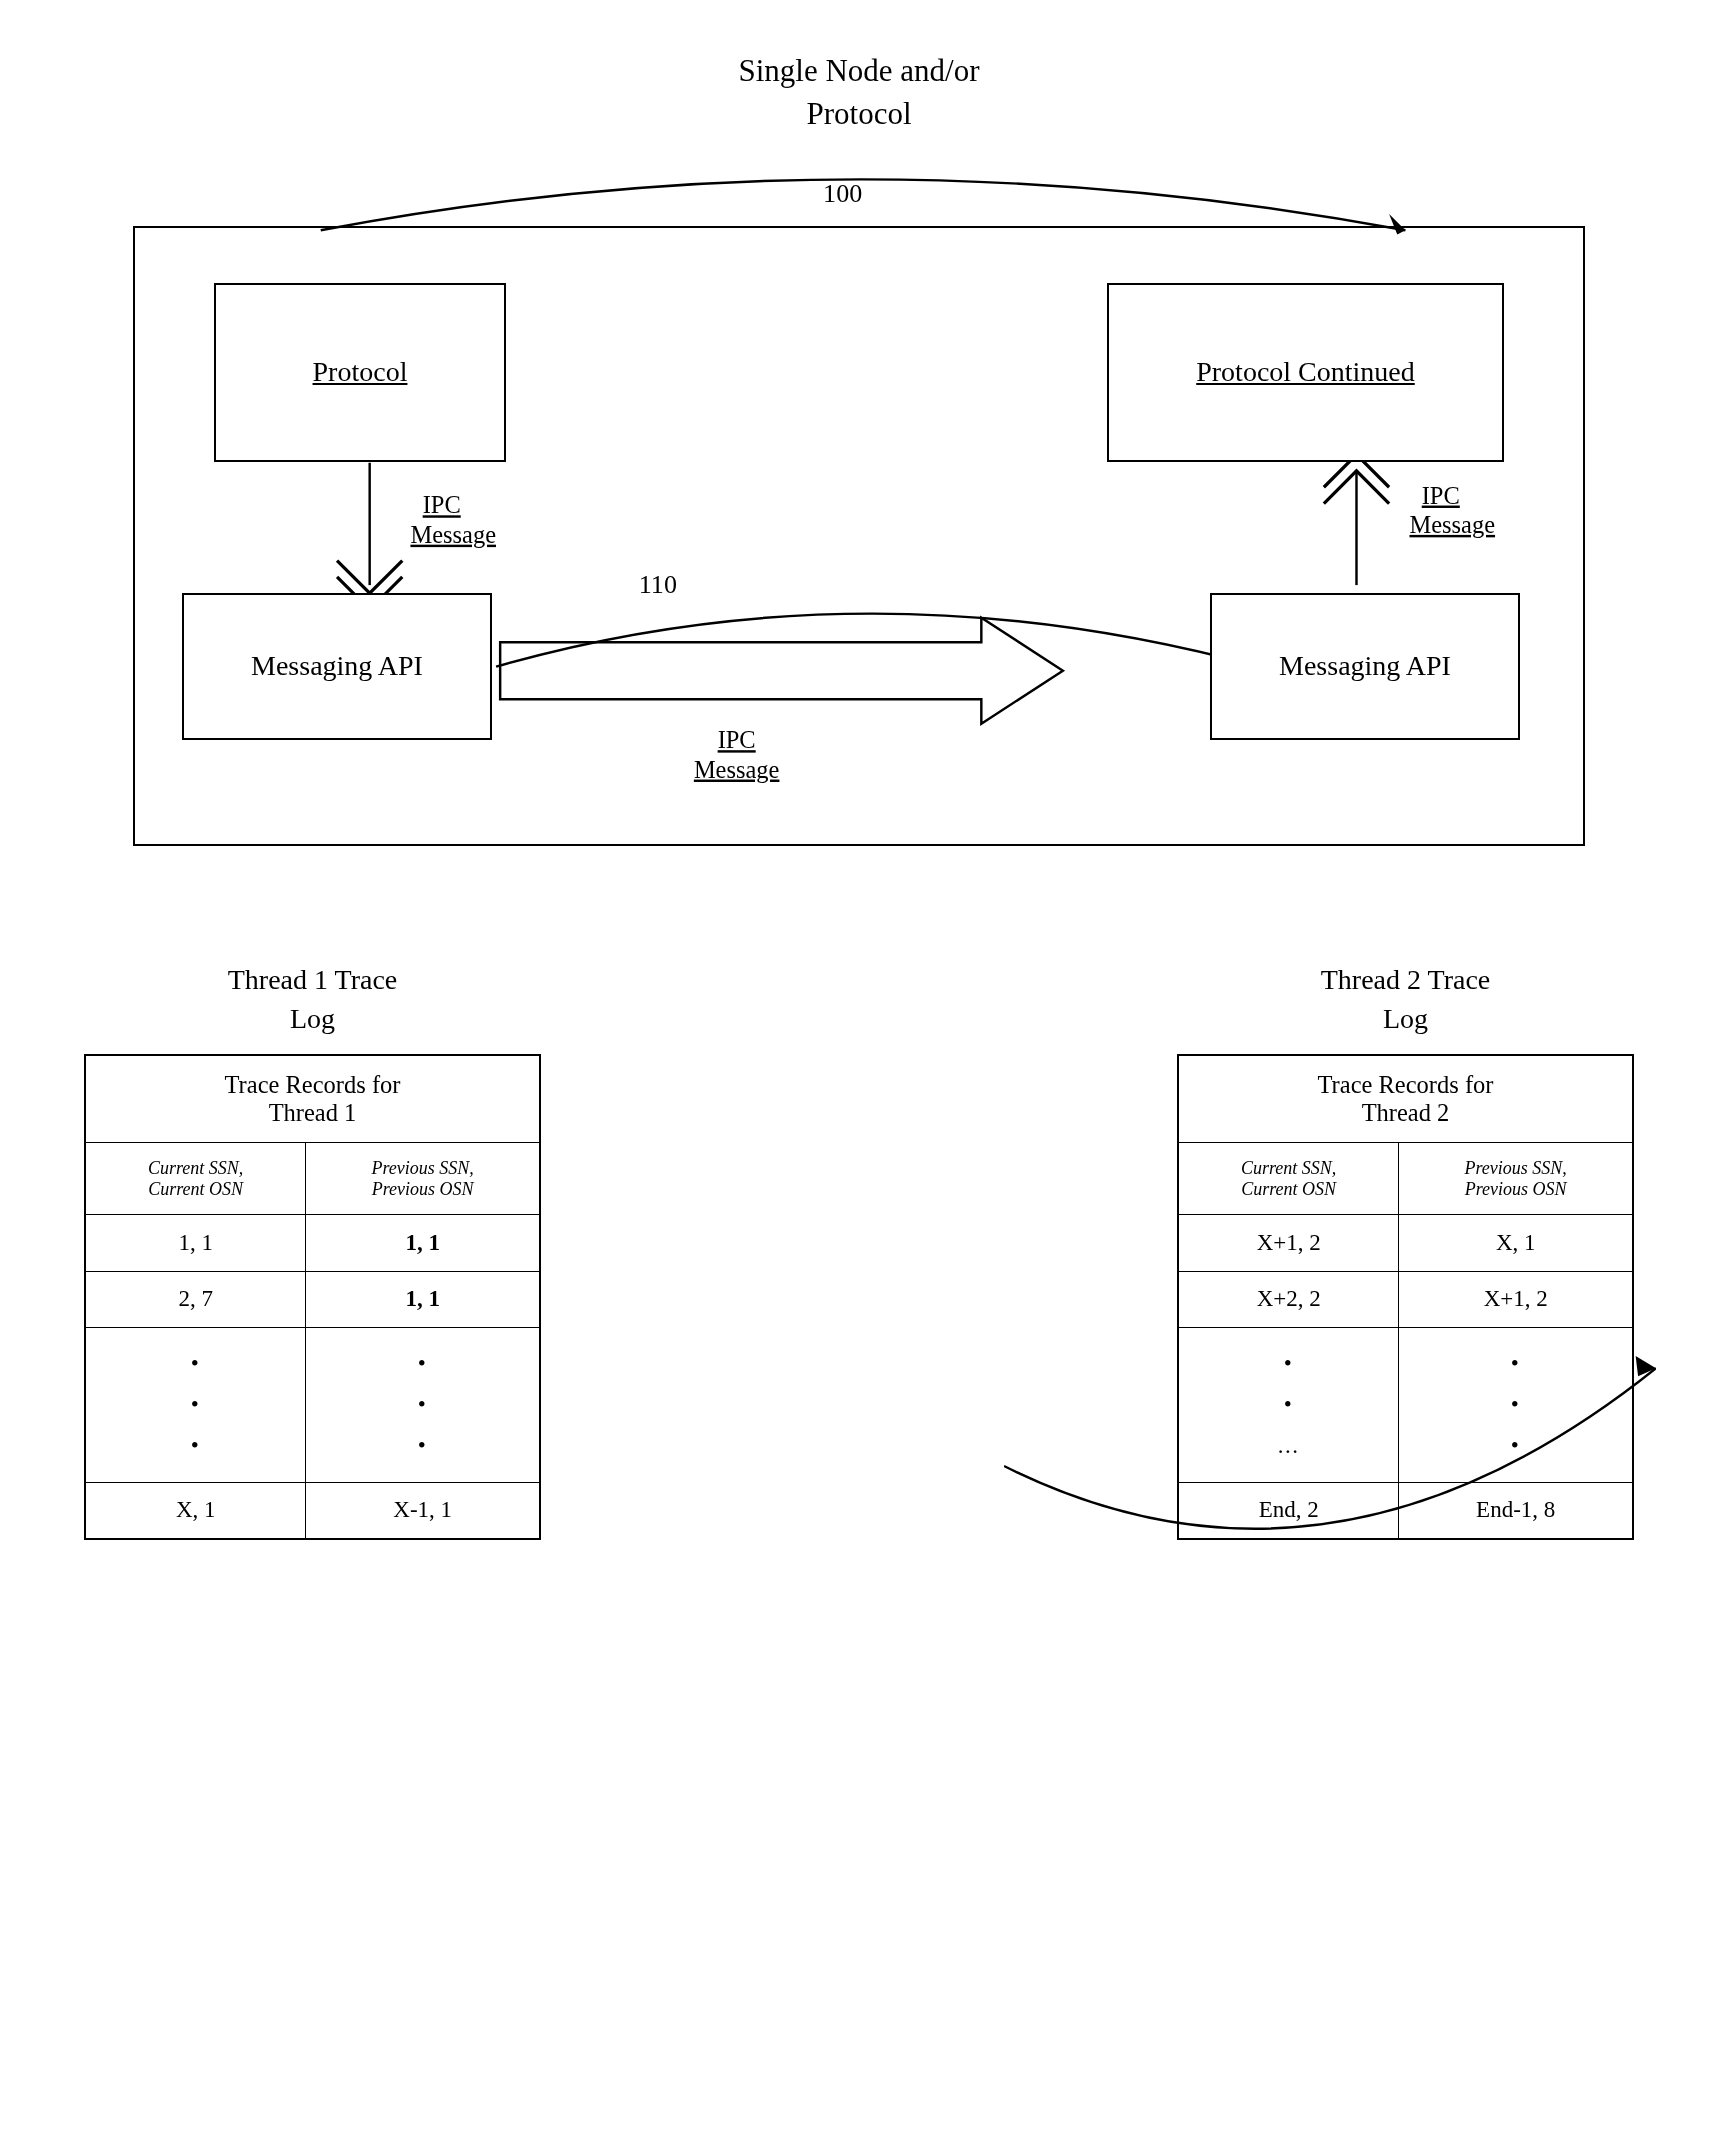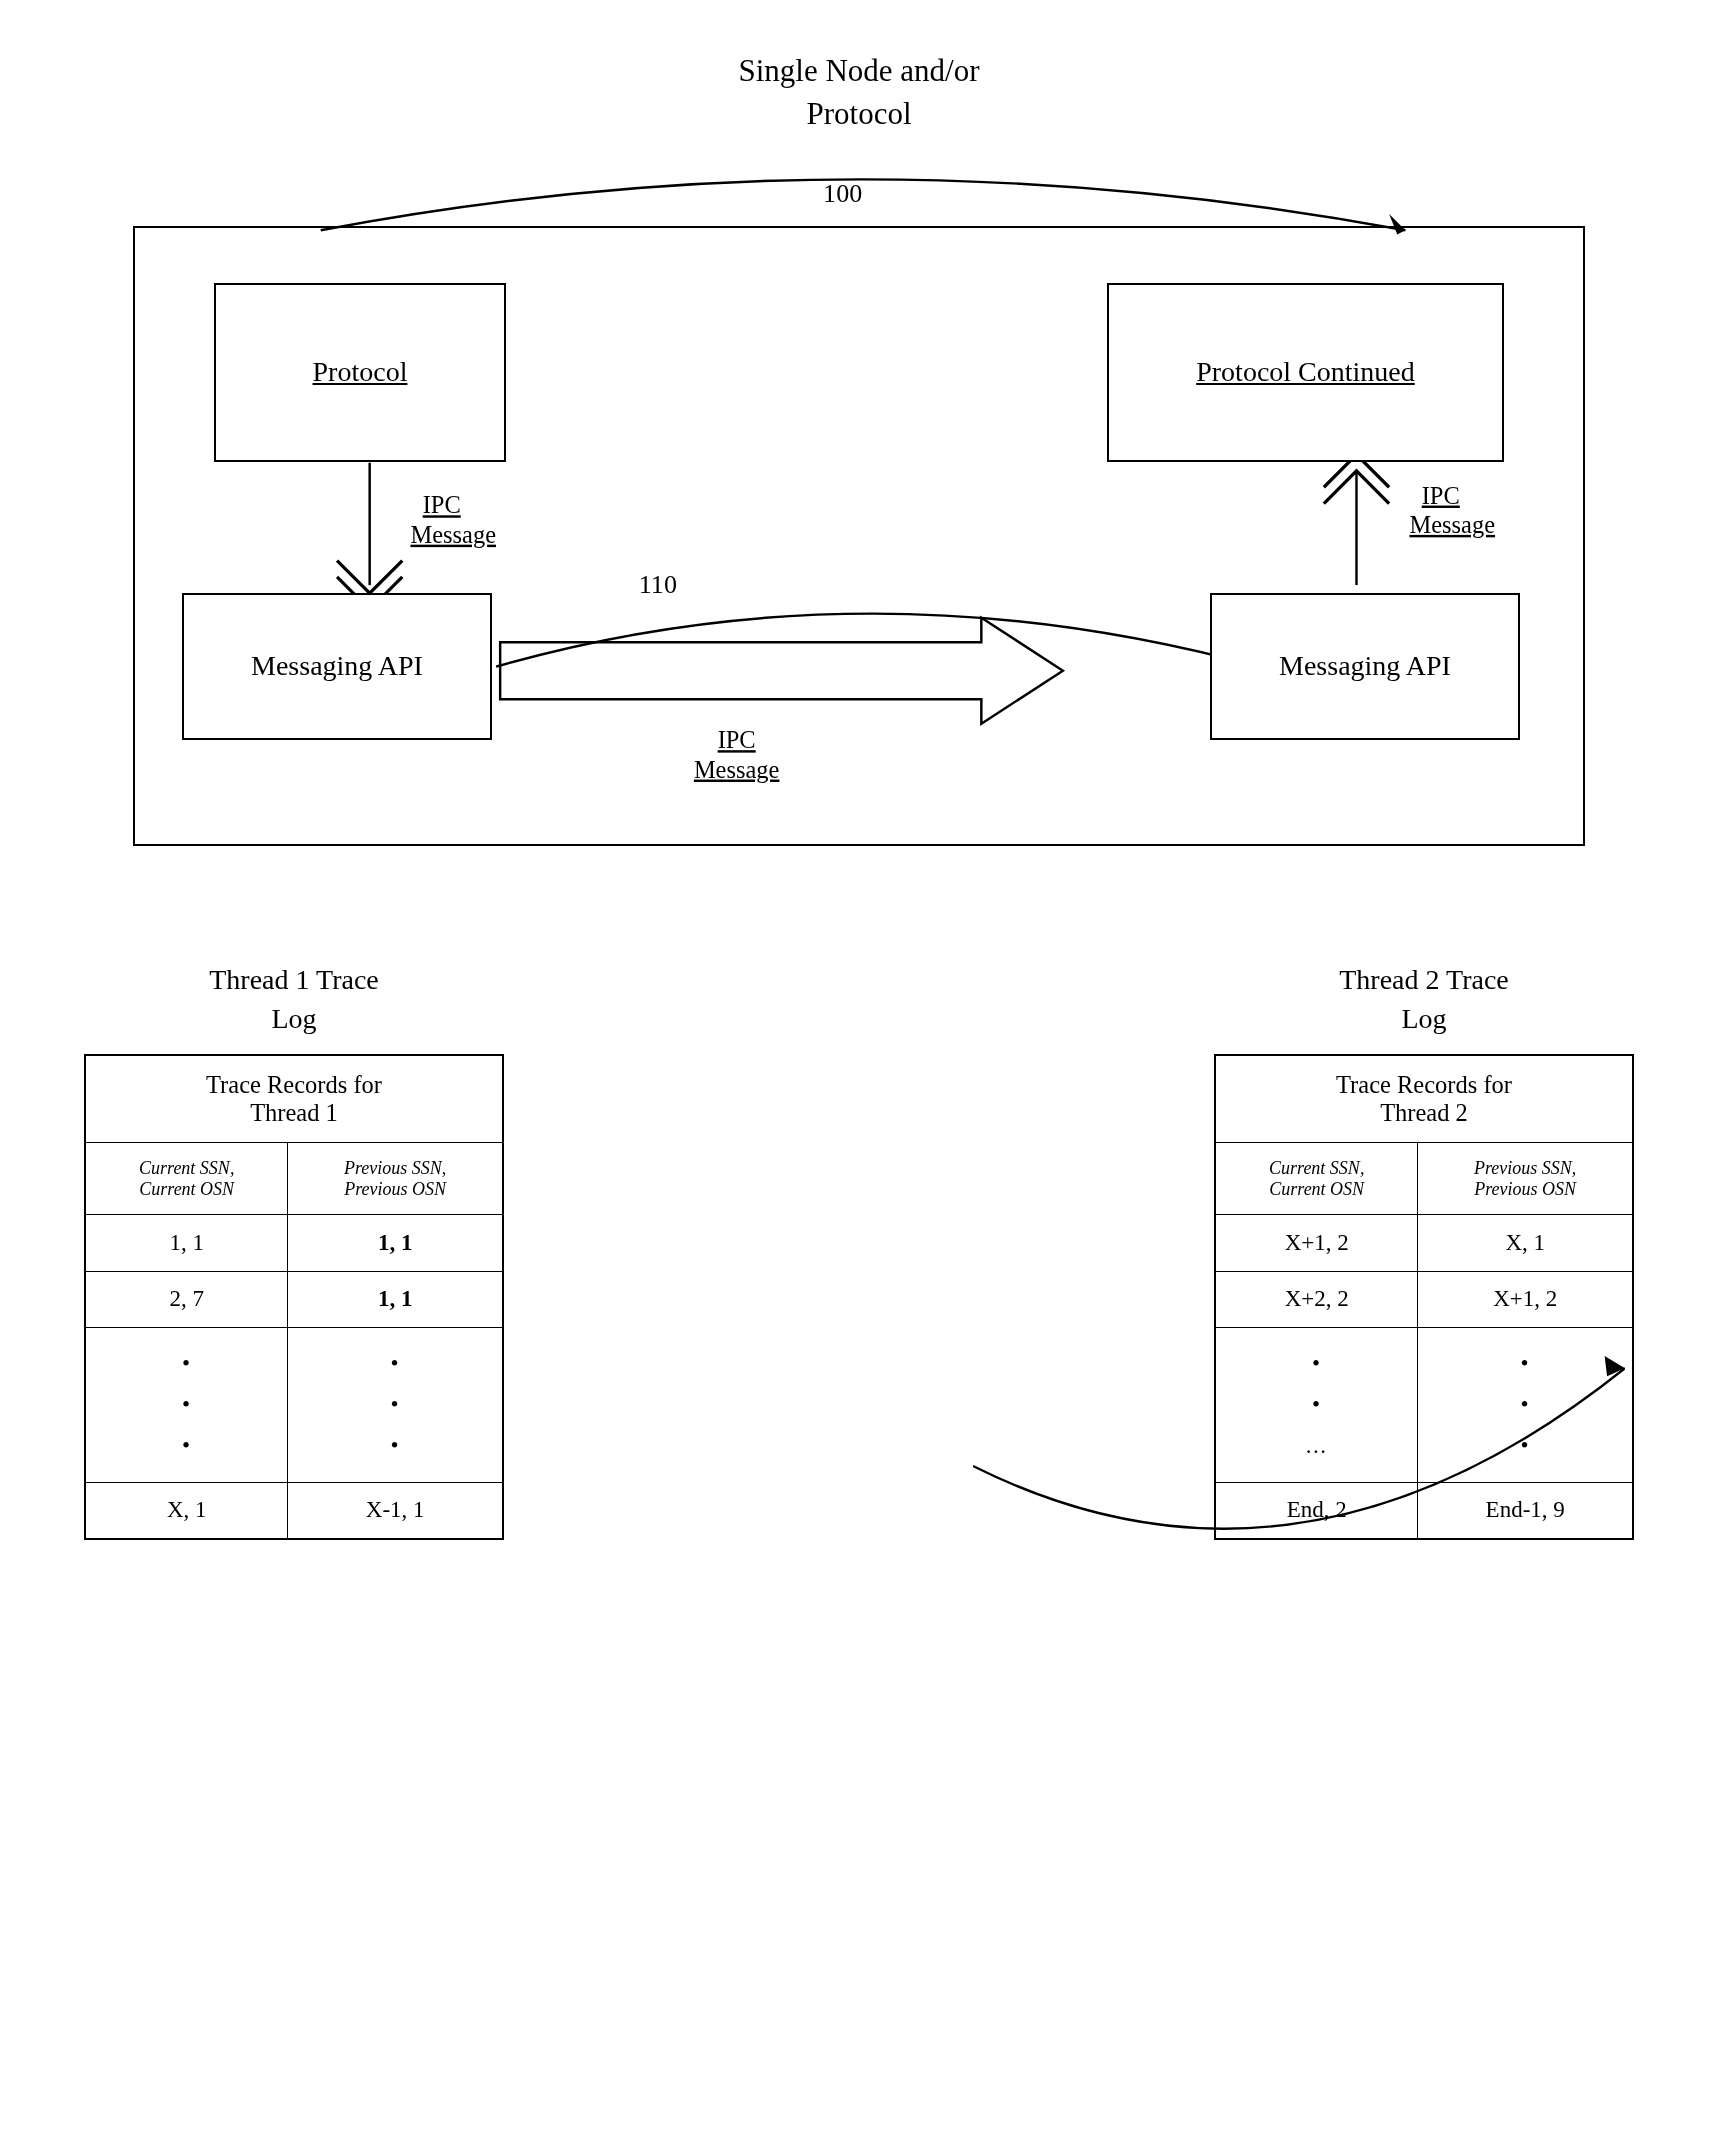--- a/index.html
+++ b/index.html
@@ -142,21 +142,21 @@
 
     .trace-log-title {
       font-size: 28px;
       text-align: center;
       margin-bottom: 16.3px;
       line-height: 1.4;
     }
 
     .trace-table {
       border-collapse: collapse;
-      width: 420px;
+      width: 457px;
       border: 2.4px solid #000;
     }
 
     .trace-table th, .trace-table td {
       border: 1.6px solid #000;
       padding: 14.7px 9.8px;
       text-align: center;
       font-size: 23px;
       font-family: 'Times New Roman', Times, serif;
     }
@@ -323,21 +323,21 @@
           <tr>
             <td>X+2, 2</td>
             <td>X+1, 2</td>
           </tr>
           <tr>
             <td class="dots-cell">•<br>•<br>...</td>
             <td class="dots-cell">•<br>•<br>•</td>
           </tr>
           <tr>
             <td>End, 2</td>
-            <td>End-1, 9</td>
+            <td>End-1, 8</td>
           </tr>
         </tbody>
       </table>
     </div>
 
   </div>
 
 </div>
 
 

